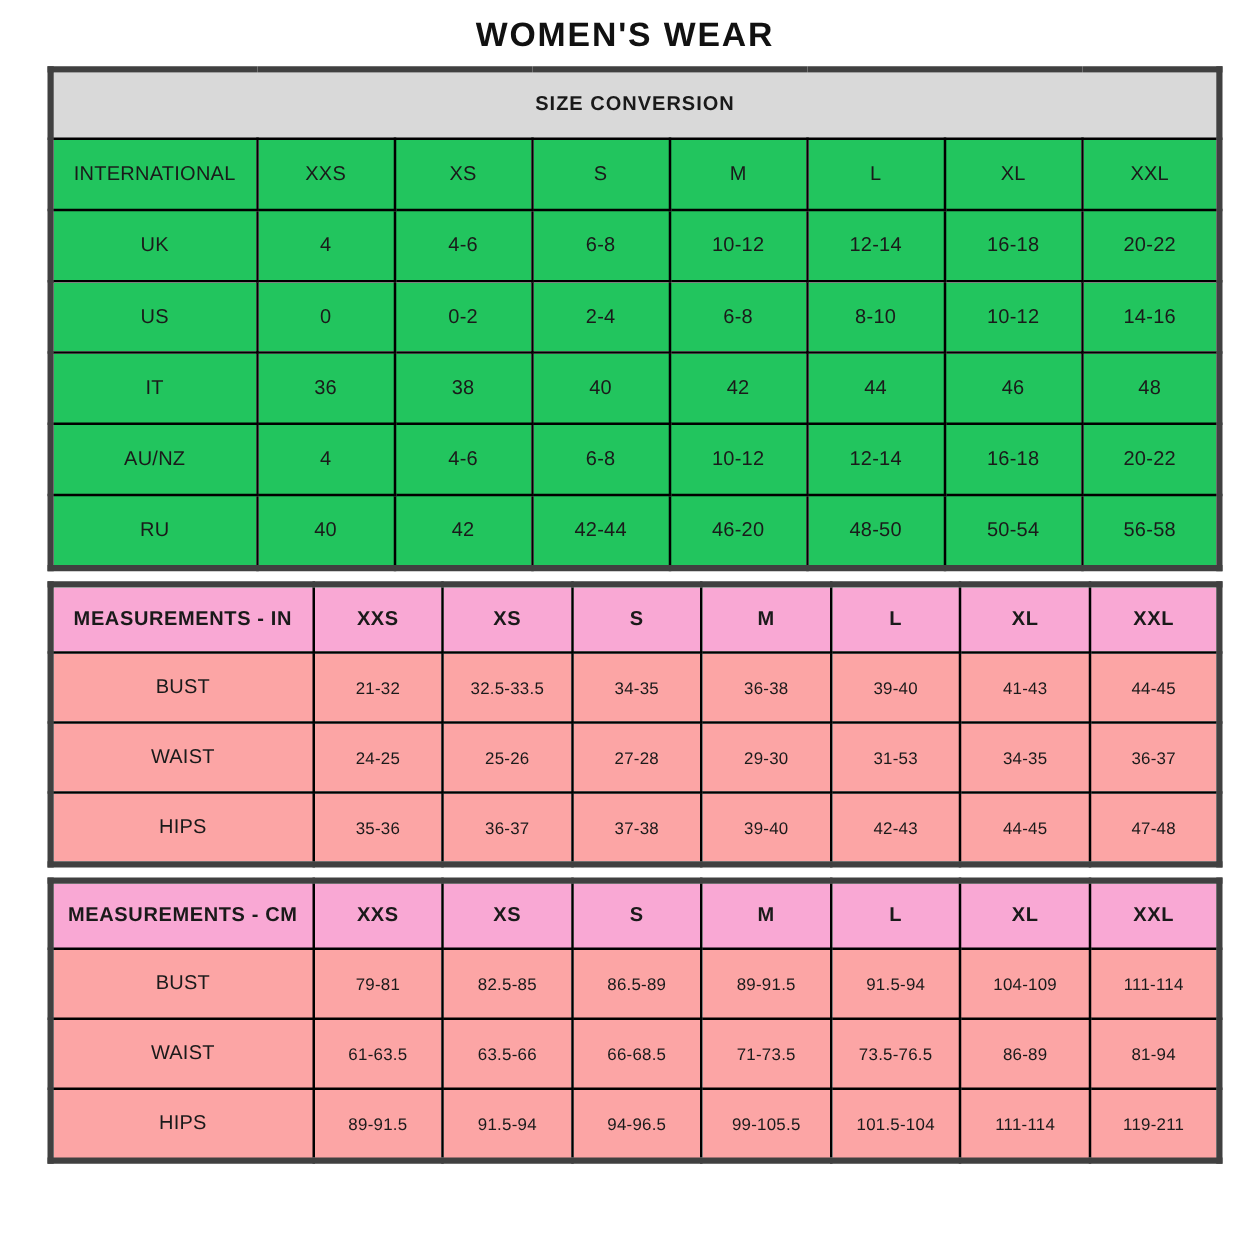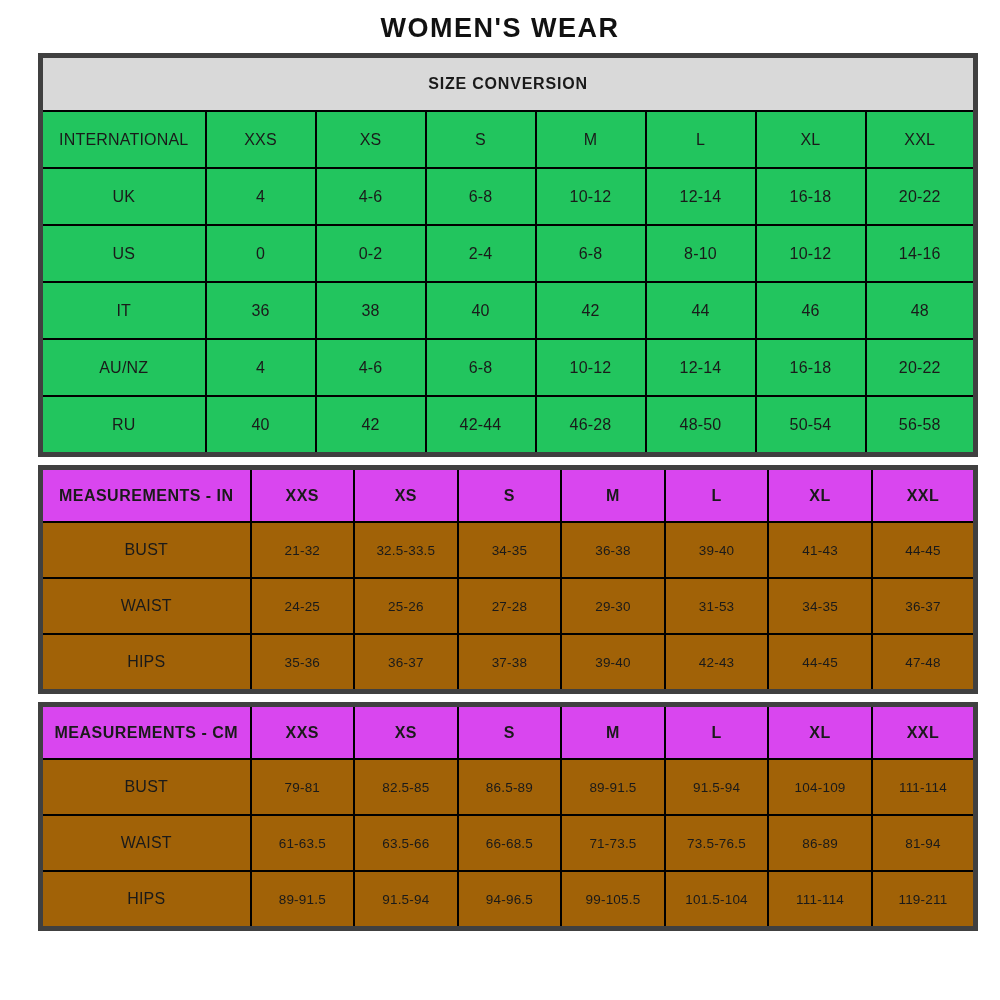--- a/index.html
+++ b/index.html
@@ -51,30 +51,30 @@
     letter-spacing: 0.8px;
   }
   .t1 .hdr td,
   .t1 .data td {
     font-size: 16px;
     height: 55px;
     background: #22c55e;
   }
   
   .t2 .hdr td {
-    background: #d946ef;
+    background: #f9a8d4;
     font-weight: 700;
     font-size: 16px;
     height: 51px;
     letter-spacing: 0.5px;
   }
   .t2 .data td {
     font-size: 13.5px;
     height: 54px;
-    background: #a16207;
+    background: #fca5a5;
   }
   .t2 .data td.rowlabel {
     font-size: 16px;
   }
 </style>
 </head>
 <body>
 
 <div class="page">
 
@@ -143,21 +143,21 @@
       <td>10-12</td>
       <td>12-14</td>
       <td>16-18</td>
       <td>20-22</td>
     </tr>
     <tr class="data">
       <td>RU</td>
       <td>40</td>
       <td>42</td>
       <td>42-44</td>
-      <td>46-28</td>
+      <td>46-20</td>
       <td>48-50</td>
       <td>50-54</td>
       <td>56-58</td>
     </tr>
   </tbody>
     </table>
 
   <table class="tbl t2">
     <colgroup>
       <col style="width:210px">

